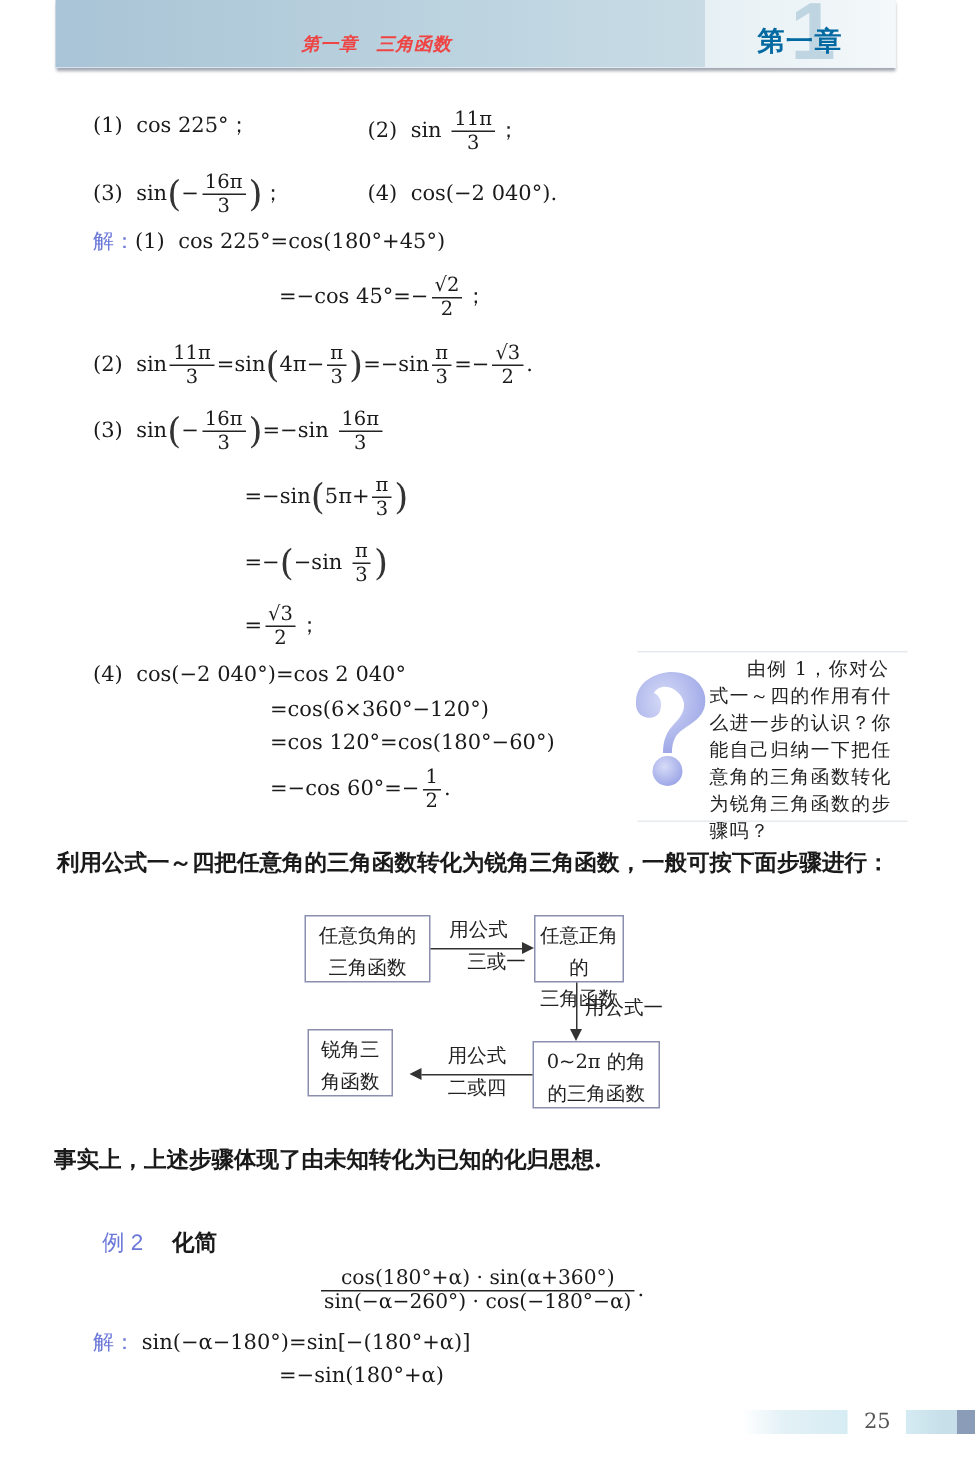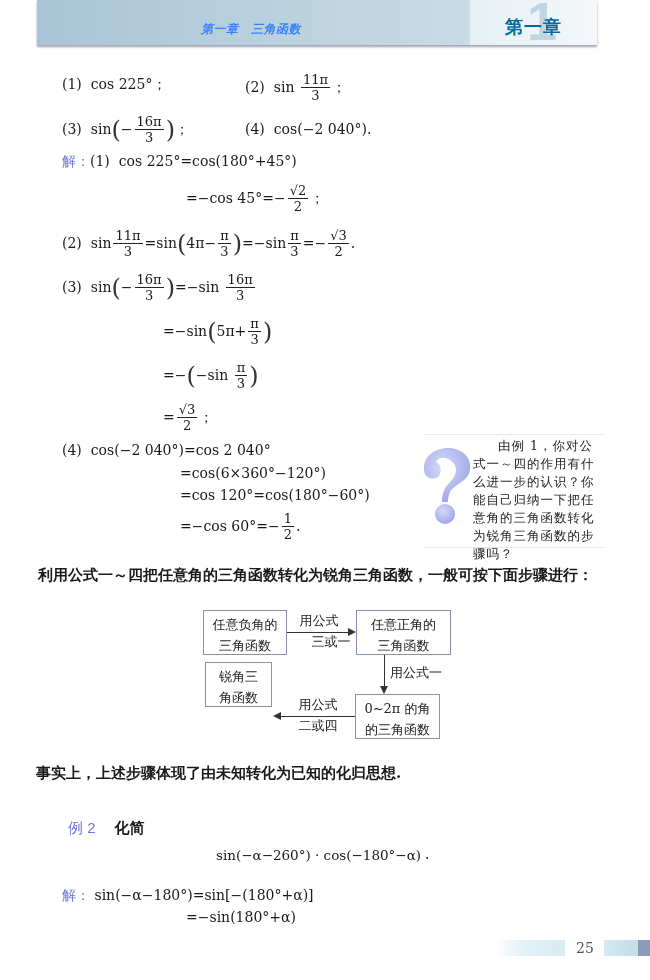--- a/index.html
+++ b/index.html
@@ -16,21 +16,21 @@
   .header-right {
     position:absolute; left:470px; top:0; width:127px; height:45px;
     background:linear-gradient(90deg,#e6f0f4,#f4f8fa);
   }
   .header-bignum {
     position:absolute; left:527px; top:-6px; font-size:54px; font-weight:bold;
     color:#bfd5e1; font-family:"Liberation Sans", sans-serif; line-height:1;
   }
   .header-title {
     position:absolute; left:201px; top:21px; font-size:12px; font-style:italic; font-weight:bold;
-    color:#3b82f6; font-family:"Liberation Sans", sans-serif; letter-spacing:0.5px;
+    color:#ef4444; font-family:"Liberation Sans", sans-serif; letter-spacing:0.5px;
   }
   .header-chapter {
     position:absolute; left:505px; top:15px; font-size:18px; font-weight:bold;
     color:#0369a1; font-family:Liberation Serif, serif; letter-spacing:1px;
   }
   .line { position:absolute; font-size:14px; white-space:nowrap; line-height:18px; }
   .blue { color:#6b78d8; }
   .frac { display:inline-block; vertical-align:middle; text-align:center; margin:0 2px; font-size:13px; line-height:15px; }
   .frac .num { display:block; border-bottom:1px solid #222; padding:0 2px; }
   .frac .den { display:block; padding:0 2px; }
@@ -136,29 +136,29 @@
   <circle cx="25" cy="66" r="10" fill="url(#qg)"></circle>
 </svg>
 <div class="sidetext" style="text-indent:2em;">由例 1，你对公式一～四的作用有什么进一步的认识？你能自己归纳一下把任意角的三角函数转化为锐角三角函数的步骤吗？</div>
 
 <div class="para" style="left:38px;top:566px;">利用公式一～四把任意角的三角函数转化为锐角三角函数，一般可按下面步骤进行：</div>
 
 <div class="fbox" style="left:203px;top:610px;width:84px;height:45px;">
   <div>任意负角的</div>
   <div>三角函数</div>
 </div>
-<div class="fbox" style="left:356px;top:610px;width:95px;height:45px;">
+<div class="fbox" style="left:356px;top:610px;width:60px;height:45px;">
   <div>任意正角的</div>
   <div>三角函数</div>
 </div>
 <div class="fbox" style="left:355px;top:694px;width:85px;height:45px;">
   <div>0~2π 的角</div>
   <div>的三角函数</div>
 </div>
-<div class="fbox" style="left:205px;top:662px;width:67px;height:45px;">
+<div class="fbox" style="left:205px;top:686px;width:57px;height:45px;">
   <div>锐角三</div>
   <div>角函数</div>
 </div>
 
 <div class="hline" style="left:287px;top:632px;width:61px;"></div>
 <div class="arrow-r" style="left:348px;top:628px;"></div>
 <div class="flabel" style="left:288px;top:612px;width:62px;">用公式</div>
 <div class="flabel" style="left:288px;top:633px;width:62px;margin-left:12px;">三或一</div>
 
 <div class="vline" style="left:384px;top:655px;height:31px;"></div>
@@ -170,21 +170,21 @@
 <div class="flabel" style="left:285px;top:696px;width:66px;">用公式</div>
 <div class="flabel" style="left:285px;top:717px;width:66px;">二或四</div>
 
 <div class="para" style="left:36px;top:764px;">事实上，上述步骤体现了由未知转化为已知的化归思想.</div>
 
 <div class="line" style="left:68px;top:819px;font-size:15px;">
   <span class="blue" style="font-family:'Liberation Sans',sans-serif;">例 2</span>&nbsp;&nbsp;&nbsp;
   <span style="font-weight:bold;">化简</span>
 </div>
 <div class="line" style="left:212px;top:845px;">
-  <span class="frac" style="font-size:13.5px;"><span class="den">sin(−α−260°) · cos(−180°−α)</span></span><span>.</span>
+  <span class="frac" style="font-size:13.5px;"><span class="num" style="padding:0 4px;">cos(180°+α) · sin(α+360°)</span><span class="den">sin(−α−260°) · cos(−180°−α)</span></span><span>.</span>
 </div>
 <div class="line" style="left:62px;top:886px;">
   <span class="blue">解：</span>
   <span>sin(−α−180°)=sin[−(180°+α)]</span>
 </div>
 <div class="line" style="left:186px;top:908px;">=−sin(180°+α)</div>
 
 <div class="footer-bar" style="left:495px;width:70px;background:linear-gradient(90deg,#ffffff,#e3f1f6 40%,#d6ecf3);"></div>
 <div class="pagenum">25</div>
 <div class="footer-bar" style="left:604px;width:36px;background:linear-gradient(90deg,#d4ebf3,#c7dfe9 70%);"></div>

